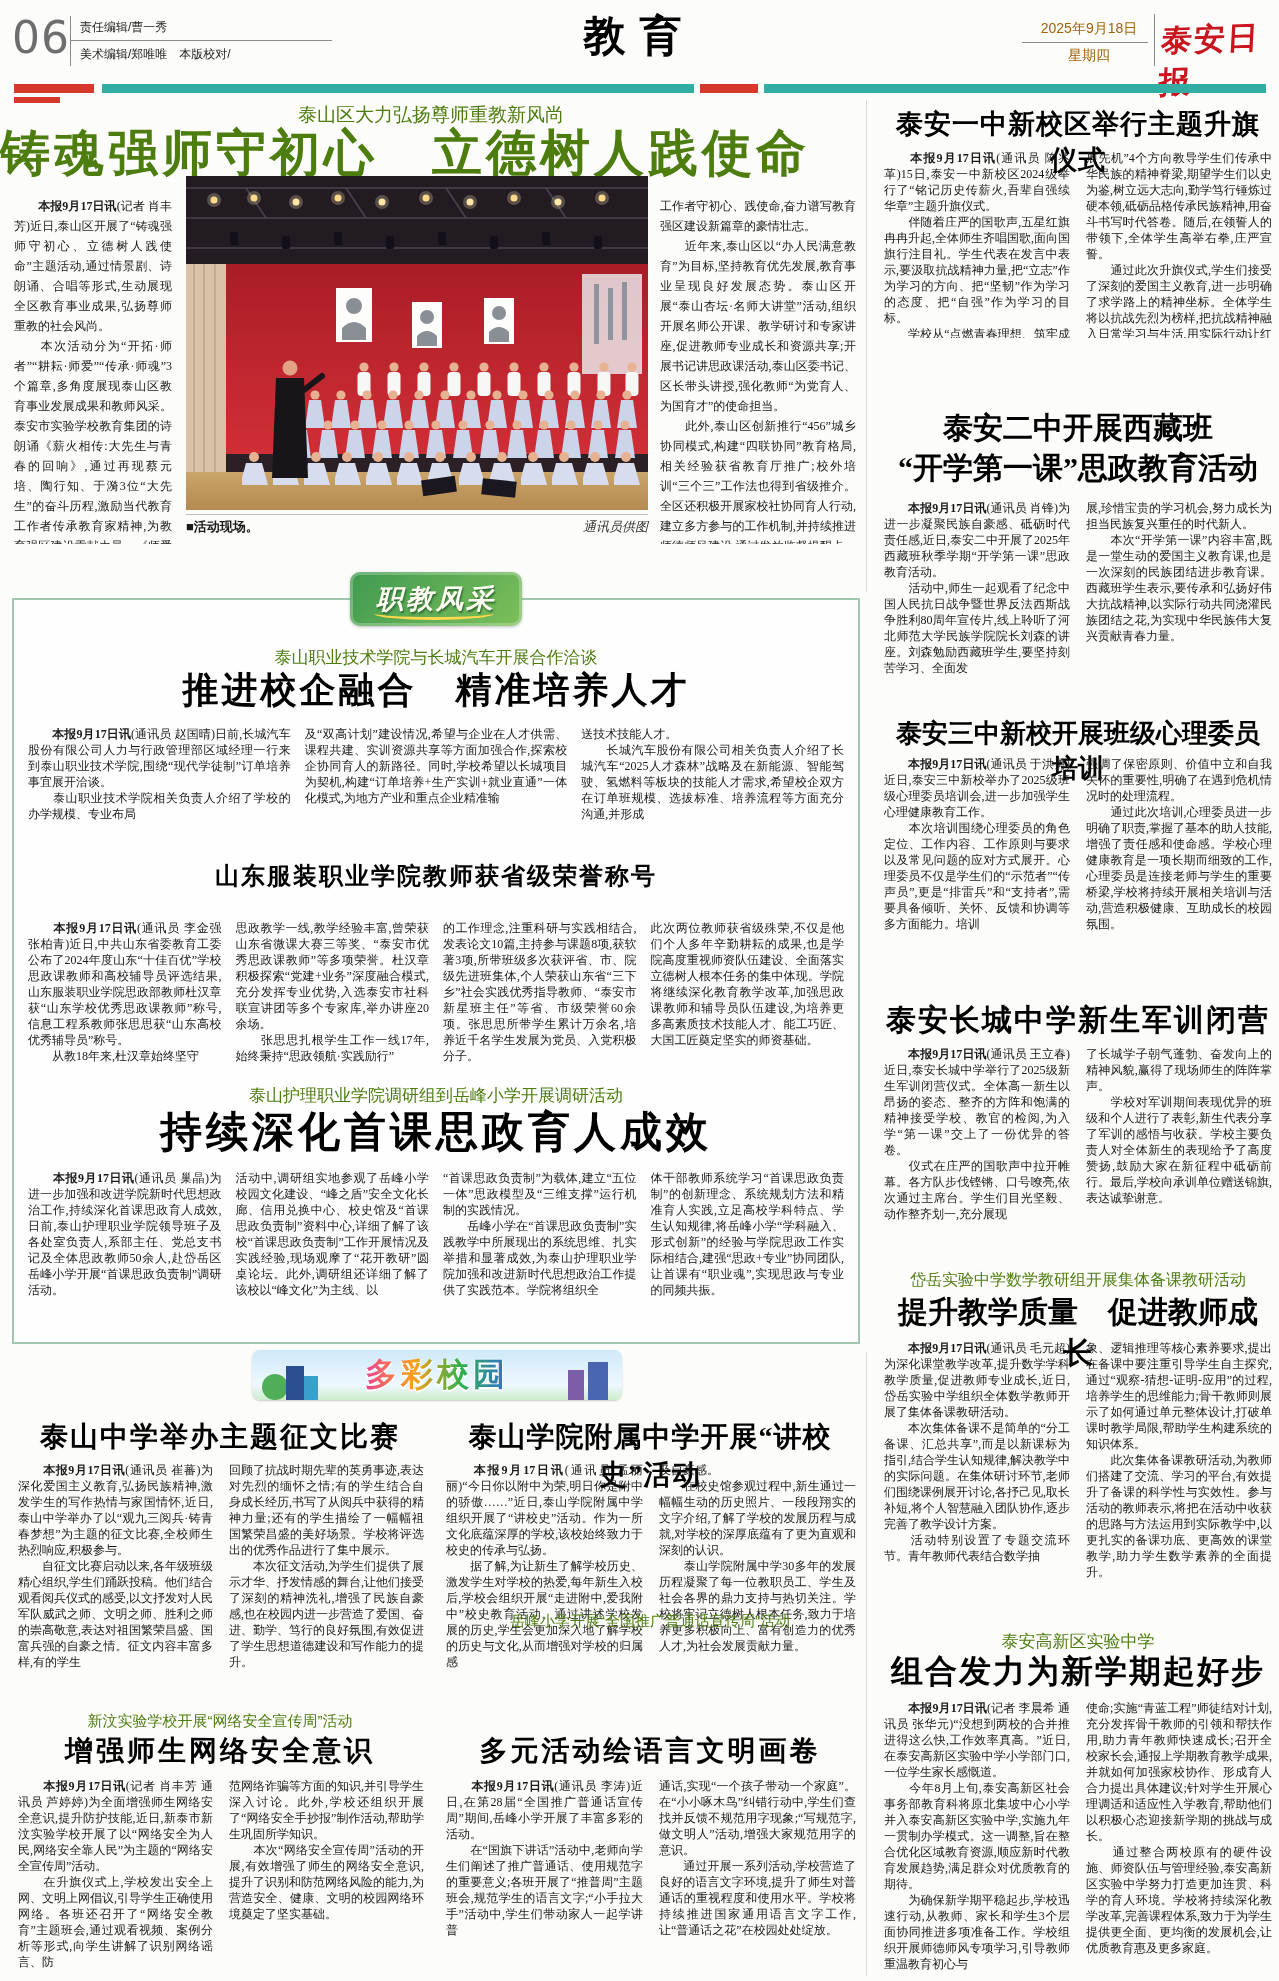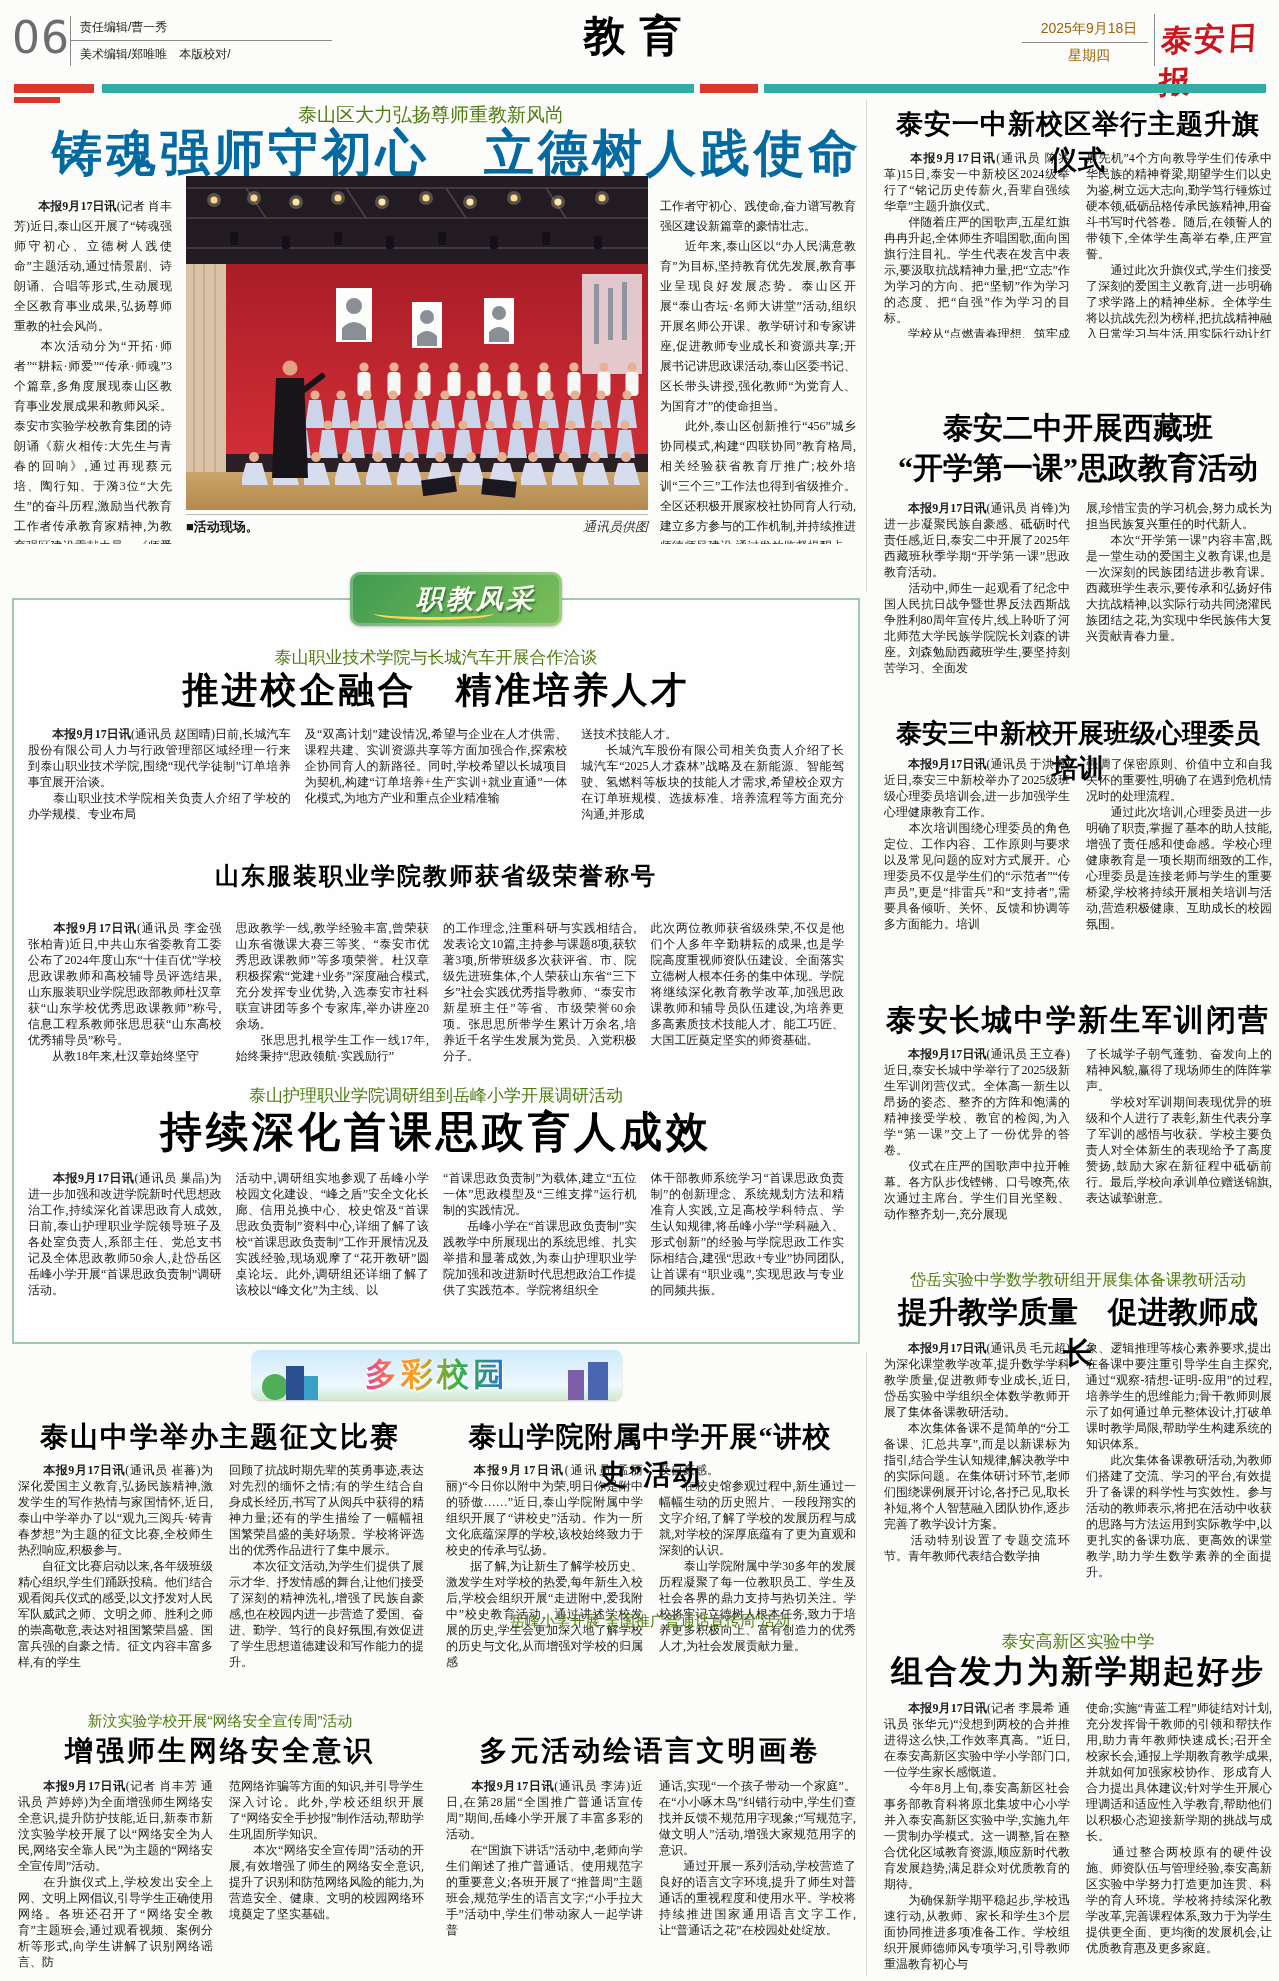--- a/index.html
+++ b/index.html
@@ -12,37 +12,37 @@
   .hline{border-top:1px solid #8a8a8a;}
   .vline{border-left:1px solid #8a8a8a;}
   .section-title{font-family:"Liberation Sans",sans-serif;font-weight:900;font-size:42px;letter-spacing:14px;color:#000;text-align:center;}
   .dateline{font-family:"Liberation Sans",sans-serif;font-size:14px;color:#a16207;}
   .masthead{font-family:"Liberation Serif",serif;font-weight:900;font-size:31px;color:#c9151e;transform:skewX(-5deg) rotate(-2deg);letter-spacing:2px;}
   .bar{position:absolute;height:9px;}
   .bar.red{background:#d6382b;}
   .bar.teal{background:#32ada4;}
   
   .kicker{font-family:"Liberation Sans",sans-serif;text-align:center;color:#4d7c0f;}
-  .hl-sans{font-family:"Liberation Sans",sans-serif;font-weight:900;text-align:right;color:#0369a1;}
+  .hl-sans{font-family:"Liberation Sans",sans-serif;font-weight:900;text-align:left;color:#4d7c0f;}
   .hl-serif{font-family:"Liberation Serif",serif;font-weight:700;text-align:center;color:#000;}
   
   .cols{display:flex;}
   .cols.g4{gap:14px;}
   .cols.g2{gap:16px;}
   .cols p{flex:1;margin:0;}
   .body-col{font-size:12px;line-height:16px;text-align:justify;color:#191919;overflow:hidden;white-space:pre-line;}
   .body-col .byline{font-weight:700;}
   .lead-col{font-size:12px;line-height:20px;}
   .caption-row{display:flex;justify-content:space-between;font-size:13px;border-top:1px solid #bbb;padding-top:3px;}
   .caption-row .cap{font-weight:700;}
   .caption-row .credit{font-style:italic;color:#333;}
   
   .greenbox{border:2px solid #9fc9ae;background:#fdfefd;}
   .badge{background:linear-gradient(135deg,#3f9a50,#7dbf5a);border-radius:10px;display:flex;align-items:center;justify-content:center;
-         box-shadow:0 1px 3px rgba(0,0,0,.25), inset 0 0 0 3px rgba(255,255,255,.25);padding-left:40px;}
+         box-shadow:0 1px 3px rgba(0,0,0,.25), inset 0 0 0 3px rgba(255,255,255,.25);}
   .badge span{font-family:"Liberation Serif",serif;font-weight:900;font-style:italic;font-size:27px;color:#fffef2;
               text-shadow:1px 2px 2px #2f6b33;letter-spacing:3px;}
   .badge .swoosh{position:absolute;left:24px;bottom:6px;width:120px;height:10px;border-bottom:3px solid #ffd84d;border-radius:50%;}
   
   .campus-banner{background:linear-gradient(180deg,#cfe9f8,#eef8ff 70%,#cdeccb);border-radius:8px;display:flex;align-items:center;justify-content:center;
                  box-shadow:0 1px 2px rgba(0,0,0,.2);overflow:hidden;}
   .campus-banner .txt{font-family:"Liberation Sans",sans-serif;font-weight:900;font-size:32px;letter-spacing:4px;
         background:linear-gradient(90deg,#e84393,#ff9f1a,#31b04b,#2e6fd8);-webkit-background-clip:text;background-clip:text;color:transparent;
         filter:drop-shadow(1px 1px 0 #ffffff) drop-shadow(-1px 1px 0 #ffffff);}
   .bld{position:absolute;bottom:0;}

